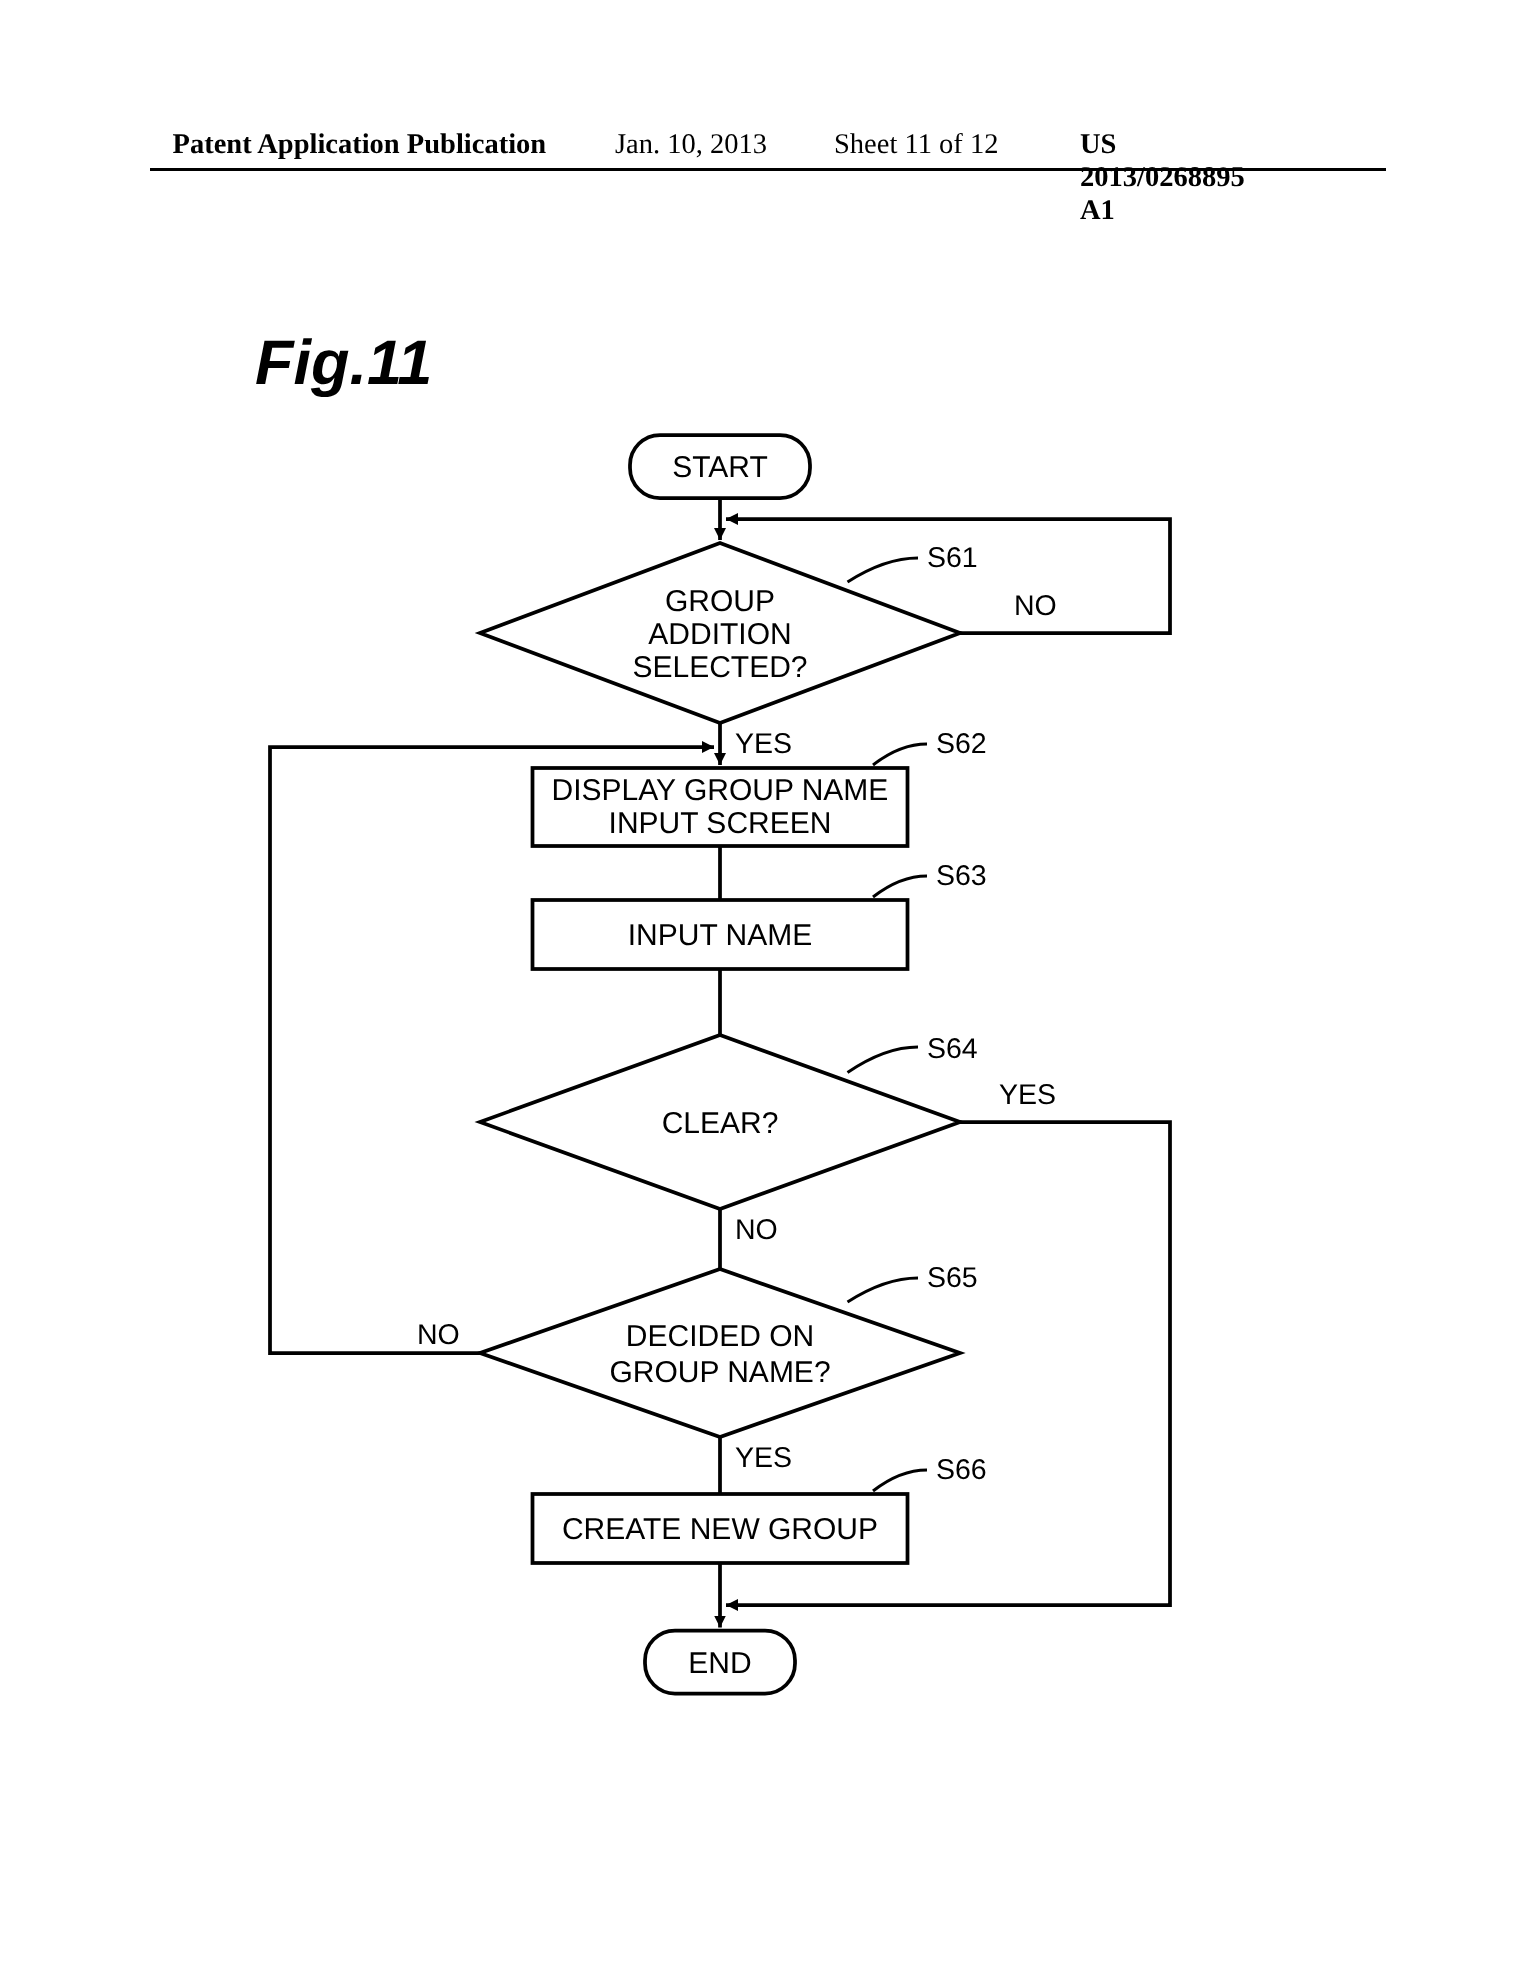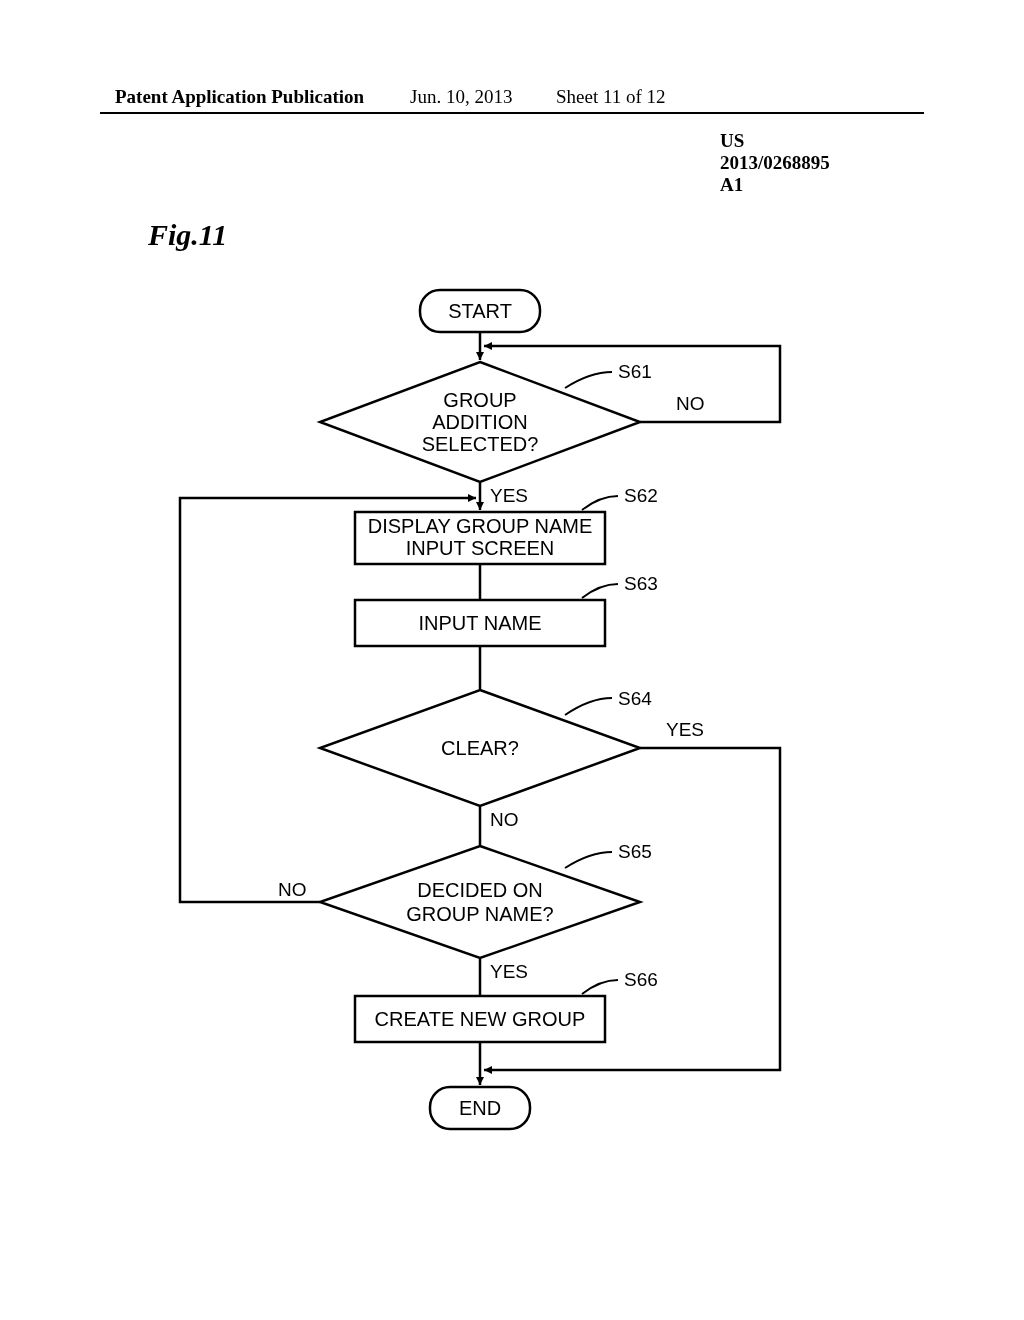--- a/index.html
+++ b/index.html
@@ -19,36 +19,36 @@
     position: absolute;
     top: 86px;
     left: 0;
     width: 100%;
     font-size: 19px;
     font-family: "Times New Roman", serif;
   }
   .header .pub { position: absolute; left: 115px; font-weight: bold; }
   .header .date { position: absolute; left: 410px; }
   .header .sheet { position: absolute; left: 556px; }
-  .header .pubno { position: absolute; left: 720px; font-weight: bold; margin-top: 44px; }
+  .header .pubno { position: absolute; left: 720px; font-weight: bold; }
   .header-line {
     position: absolute;
     top: 112px;
     left: 100px;
     width: 824px;
     border-top: 2px solid #000;
   }
   .figlabel {
     position: absolute;
     top: 218px;
-    left: 148px;
-    font-size: 30px;
+    left: 170px;
+    font-size: 42px;
     font-weight: bold;
     font-style: italic;
-    font-family: Liberation Serif, serif;
+    font-family: Liberation Sans, sans-serif;
   }
   svg.flow {
     position: absolute;
     top: 150px;
     left: 0;
   }
   .node-text {
     font-family: Arial, sans-serif;
     font-size: 20px;
     text-anchor: middle;
@@ -59,21 +59,21 @@
     font-size: 19px;
   }
 </style>
 </head>
 <body>
 
 <div class="page">
 
   <div class="header">
     <span class="pub">Patent Application Publication</span>
-    <span class="date">Jun. 10, 2013</span>
+    <span class="date">Jan. 10, 2013</span>
     <span class="sheet">Sheet 11 of 12</span>
     <span class="pubno">US 2013/0268895 A1</span>
   </div>
   <div class="header-line"></div>
 
   <div class="figlabel">Fig.11</div>
 
   <svg class="flow" width="1024" height="1050">
     <defs>
       <marker id="arrow" markerWidth="10" markerHeight="10" refX="8" refY="4" orient="auto" markerUnits="userSpaceOnUse">

